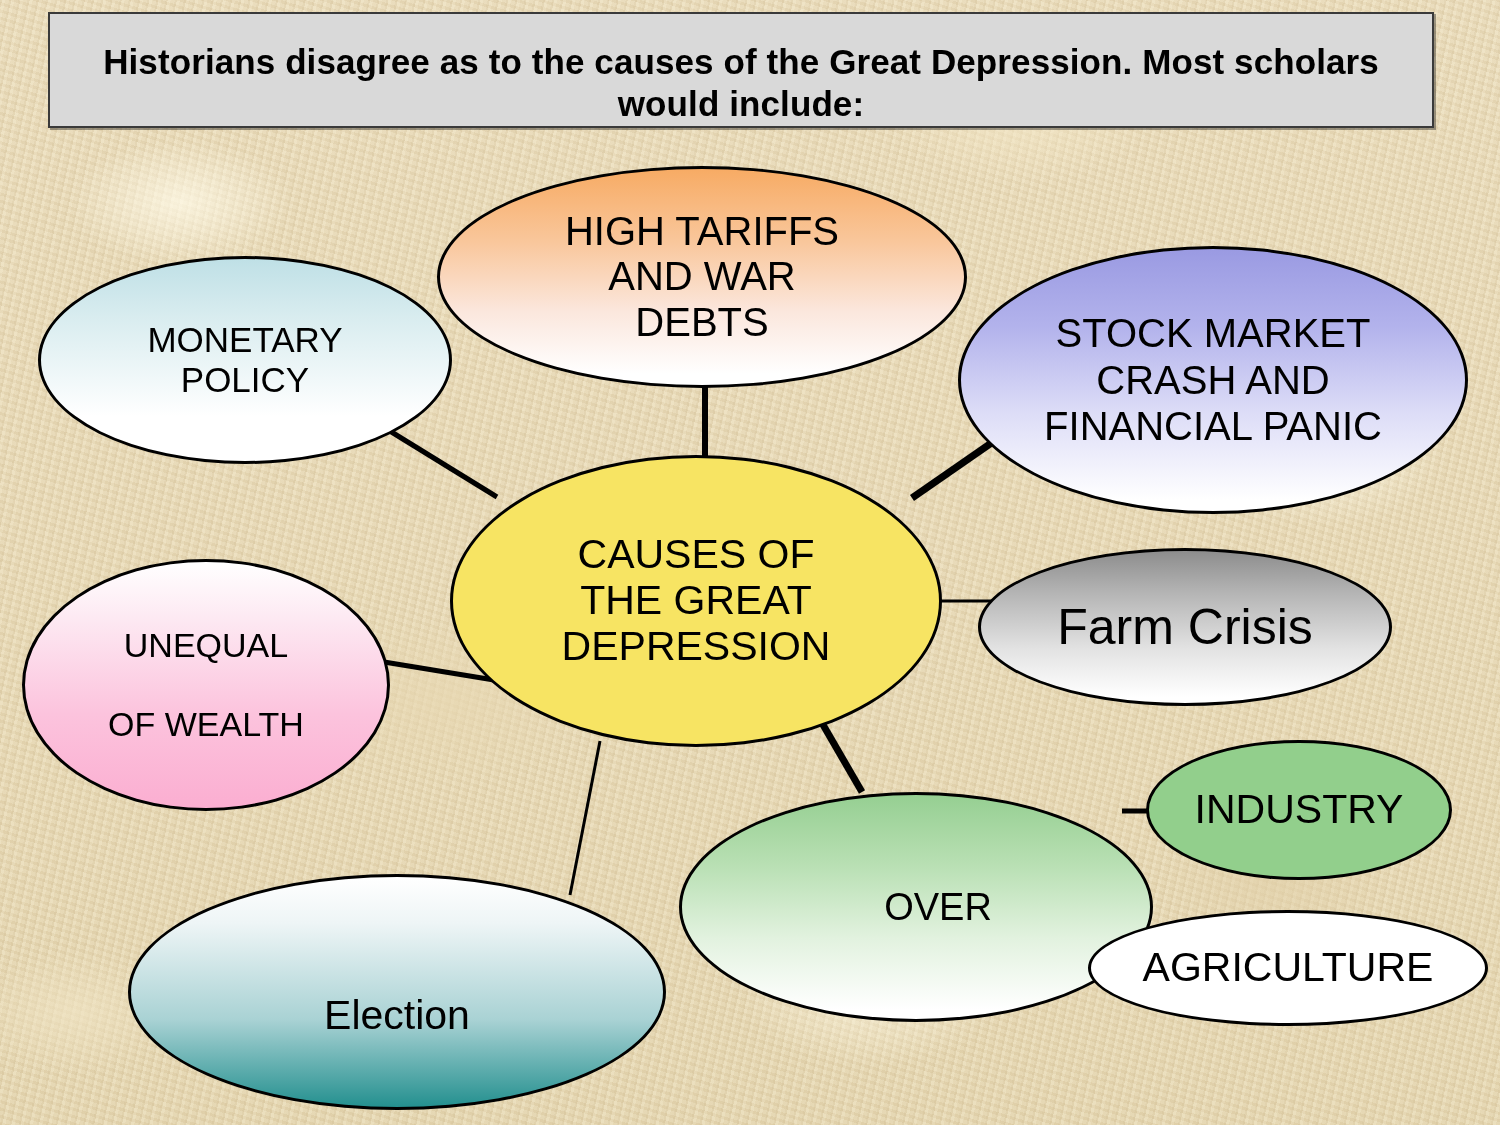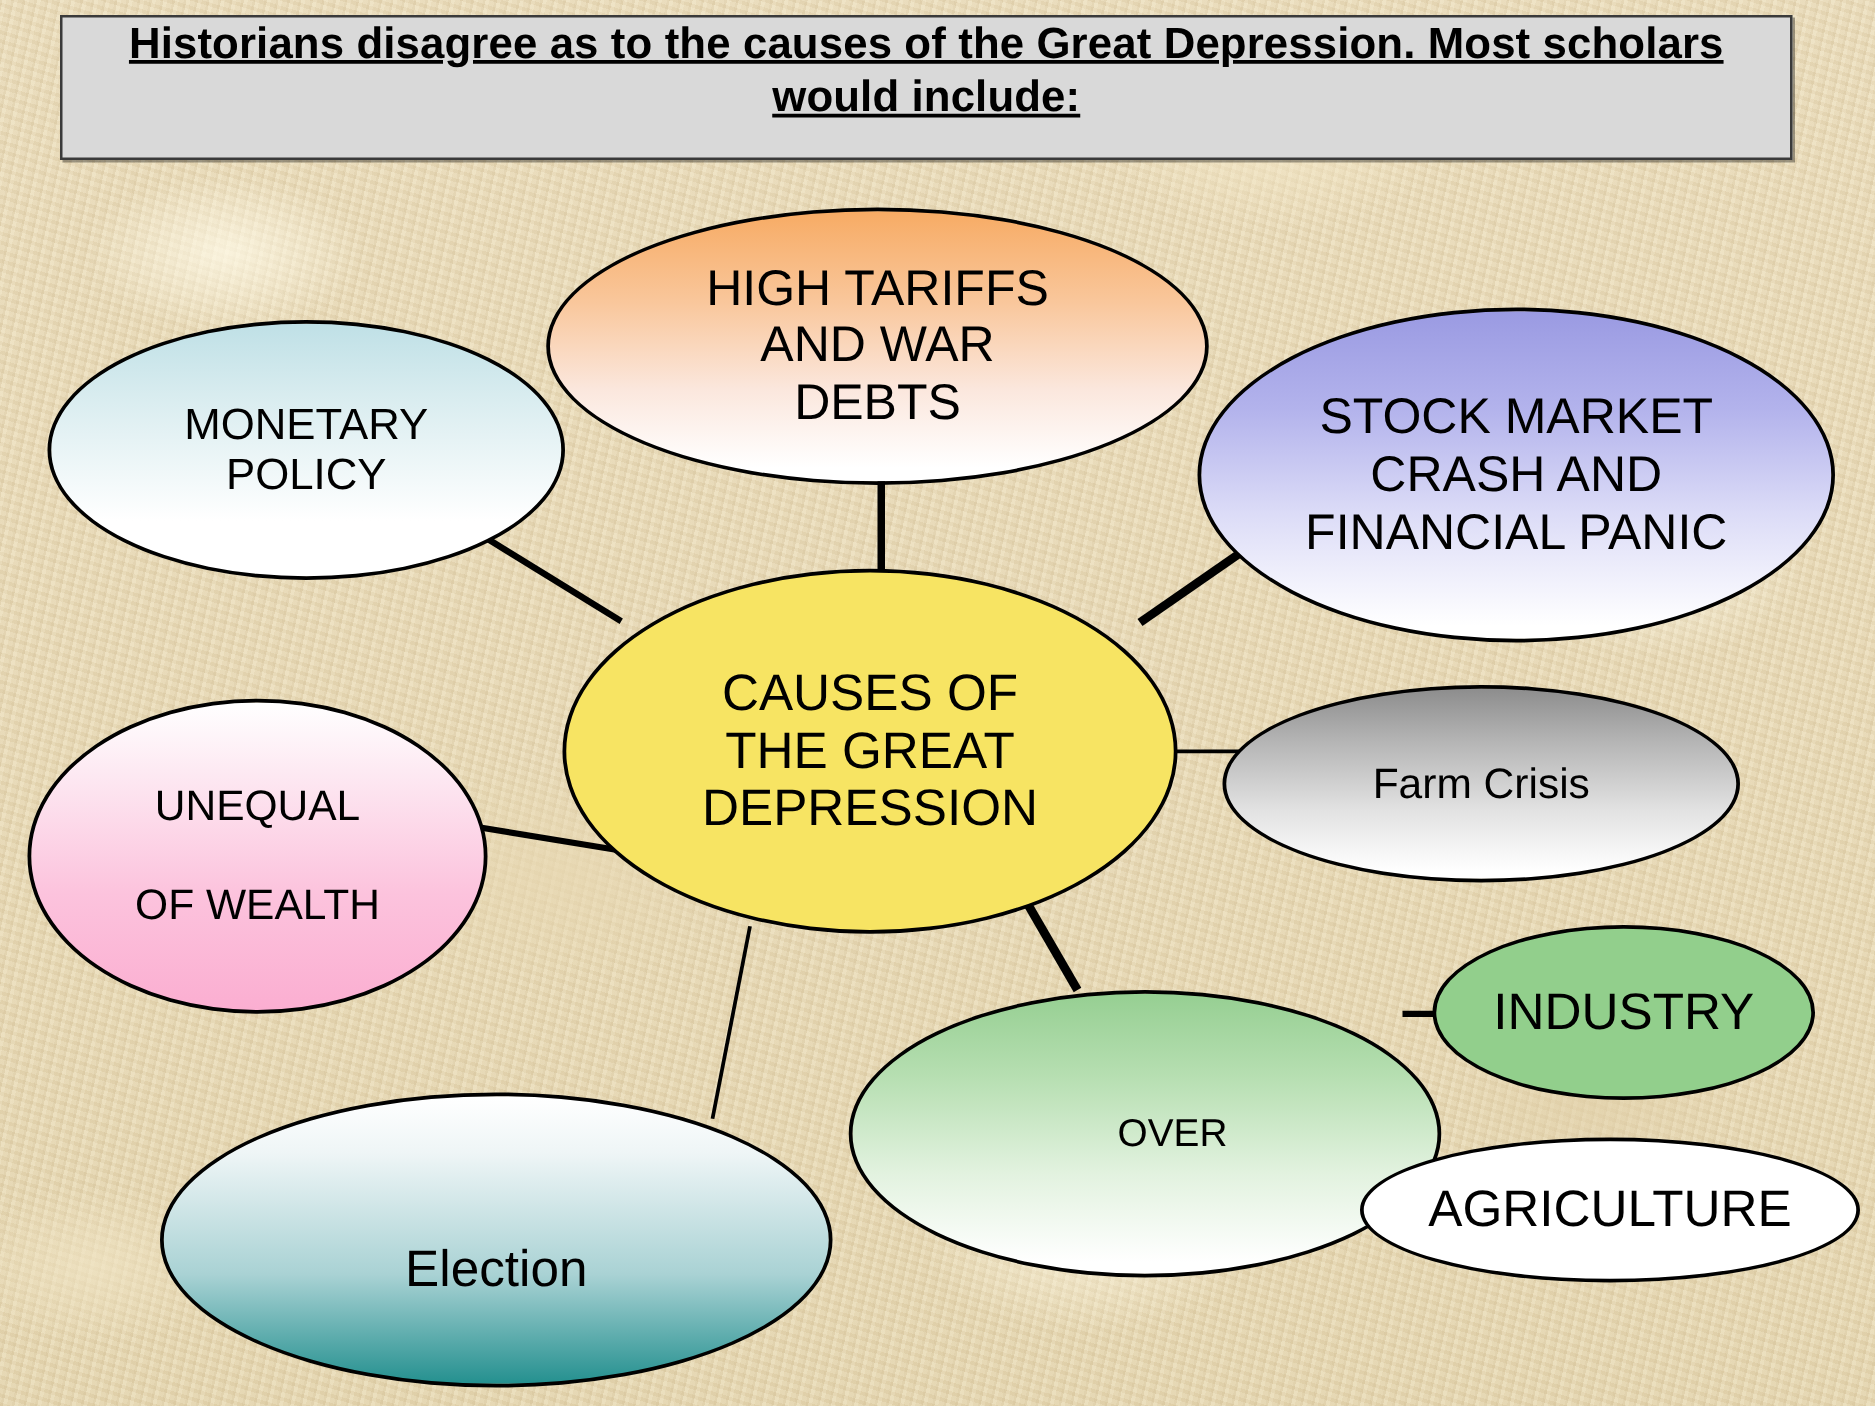--- a/index.html
+++ b/index.html
@@ -24,23 +24,22 @@
       repeating-linear-gradient(102deg, rgba(203,182,141,.20) 0 2px, rgba(255,248,225,.18) 2px 5px, rgba(221,203,166,.10) 5px 9px),
       repeating-linear-gradient(17deg, rgba(198,176,134,.13) 0 3px, rgba(255,250,233,.12) 3px 7px),
       linear-gradient(#e9dbba,#e4d5af);
   }
   #frame{position:absolute;inset:0;}
 
   .title-box{
     position:absolute;left:48px;top:12px;width:1386px;height:116px;
     background:#d9d9d9;border:2px solid #3a3a3a;
     box-sizing:border-box;
-    display:flex;align-items:flex-start;justify-content:center;
+    display:flex;align-items:flex-end;justify-content:center;
     box-shadow:2px 2px 0 rgba(0,0,0,.35);
-    text-decoration:underline;
   }
   .title-text{
     font-size:35px;font-weight:bold;color:#000;text-align:center;
     line-height:1.22;letter-spacing:.1px;padding:0 22px;
   }
 
   svg.lines{position:absolute;left:0;top:0;width:1500px;height:1125px;}
 
   .node{
     position:absolute;
@@ -63,29 +62,29 @@
   #n-tariffs{left:437px;top:166px;width:530px;height:222px;
     background:linear-gradient(180deg,#f7ab64 0%,#f9c79c 34%,#fbe7dd 66%,#ffffff 95%);z-index:5;}
   #n-tariffs .lbl{font-size:40px;line-height:1.14;}
 
   #n-stock{left:958px;top:246px;width:510px;height:268px;
     background:linear-gradient(180deg,#9a9ae2 0%,#b3b3ec 30%,#dcdcf7 62%,#ffffff 96%);z-index:5;}
   #n-stock .lbl{font-size:40px;line-height:1.16;}
 
   #n-farm{left:978px;top:548px;width:414px;height:158px;
     background:linear-gradient(180deg,#8d8d8d 0%,#b5b5b5 28%,#e2e2e2 64%,#ffffff 96%);z-index:5;}
-  #n-farm .lbl{font-size:34px;}
+  #n-farm .lbl{font-size:50px;}
 
   #n-unequal{left:22px;top:559px;width:368px;height:252px;
     background:linear-gradient(180deg,#ffffff 0%,#fdeaf3 22%,#fcc3dd 62%,#fbaed1 100%);z-index:5;}
   #n-unequal .lbl{font-size:34px;line-height:1.16;}
 
   #n-over{left:679px;top:792px;width:474px;height:230px;
     background:linear-gradient(180deg,#96cf92 0%,#b7dfb2 30%,#e2f2df 64%,#ffffff 96%);z-index:4;}
-  #n-over .lbl{font-size:31px;line-height:1.12;margin-left:44px;}
+  #n-over .lbl{font-size:38px;line-height:1.12;margin-left:44px;}
 
   #n-industry{left:1146px;top:740px;width:306px;height:140px;
     background:#92cf8c;z-index:6;}
   #n-industry .lbl{font-size:41px;}
 
   #n-agri{left:1088px;top:910px;width:400px;height:116px;
     background:#ffffff;z-index:6;}
   #n-agri .lbl{font-size:41px;}
 
   #n-1928{left:128px;top:874px;width:538px;height:236px;

